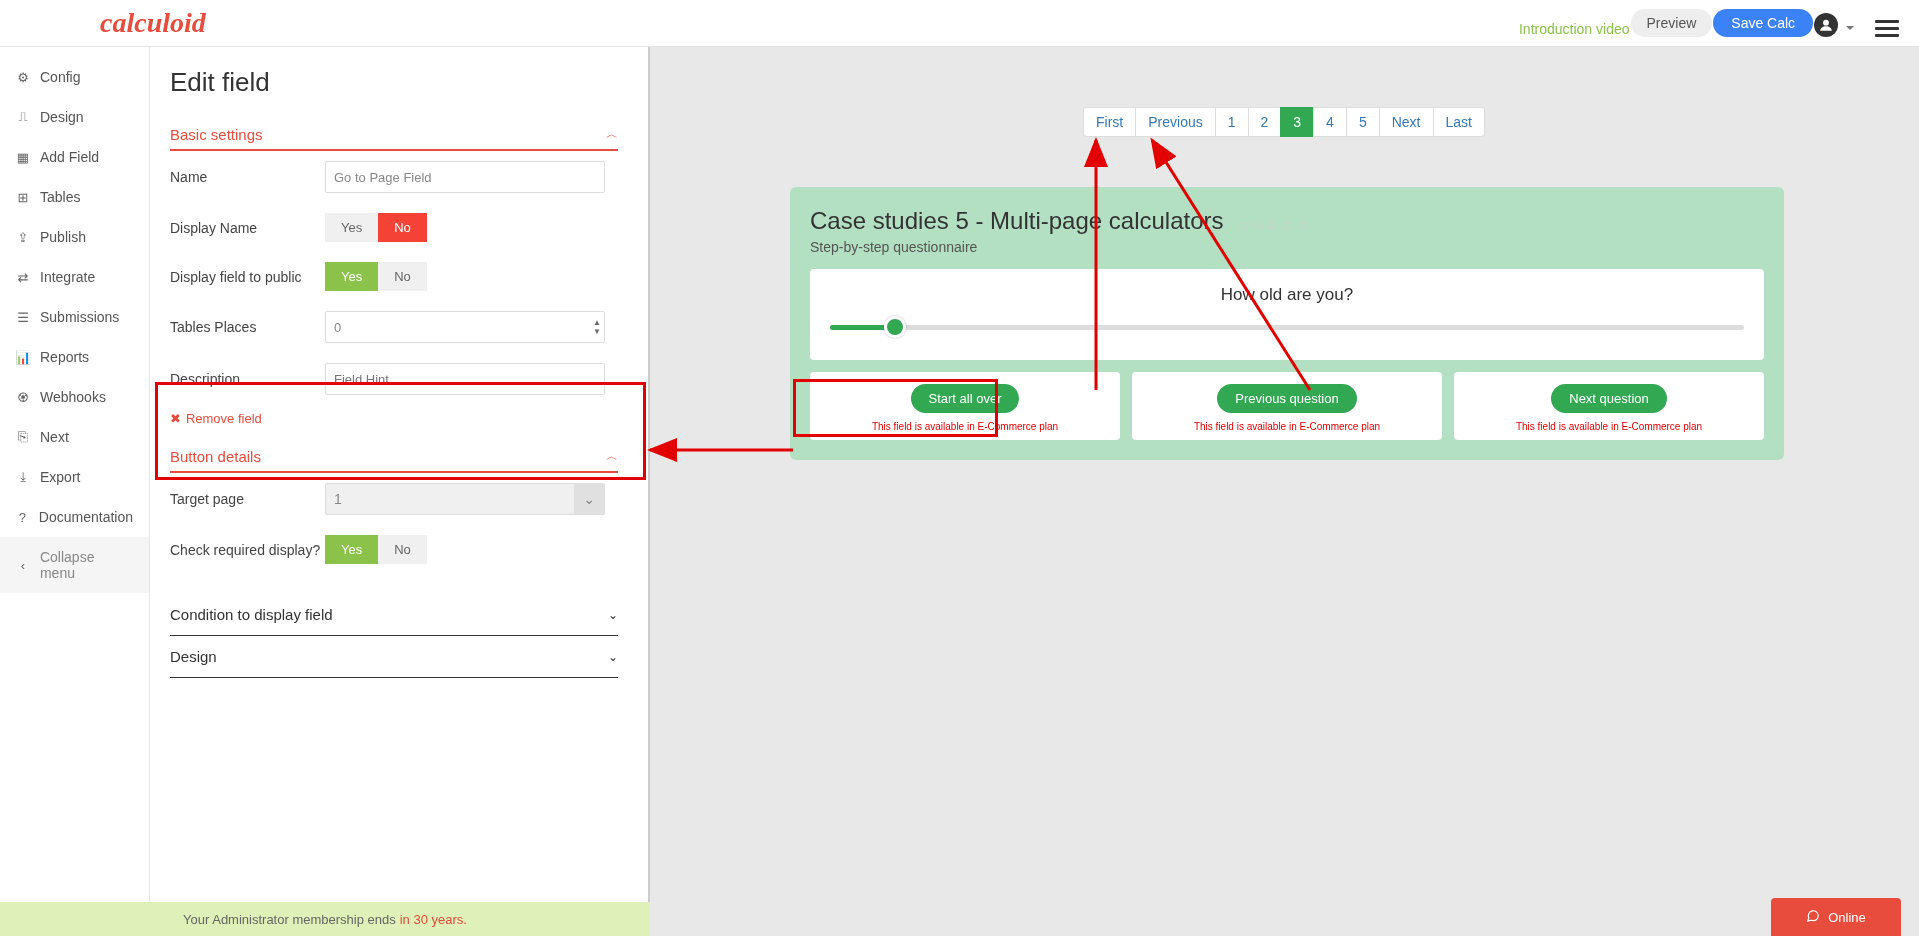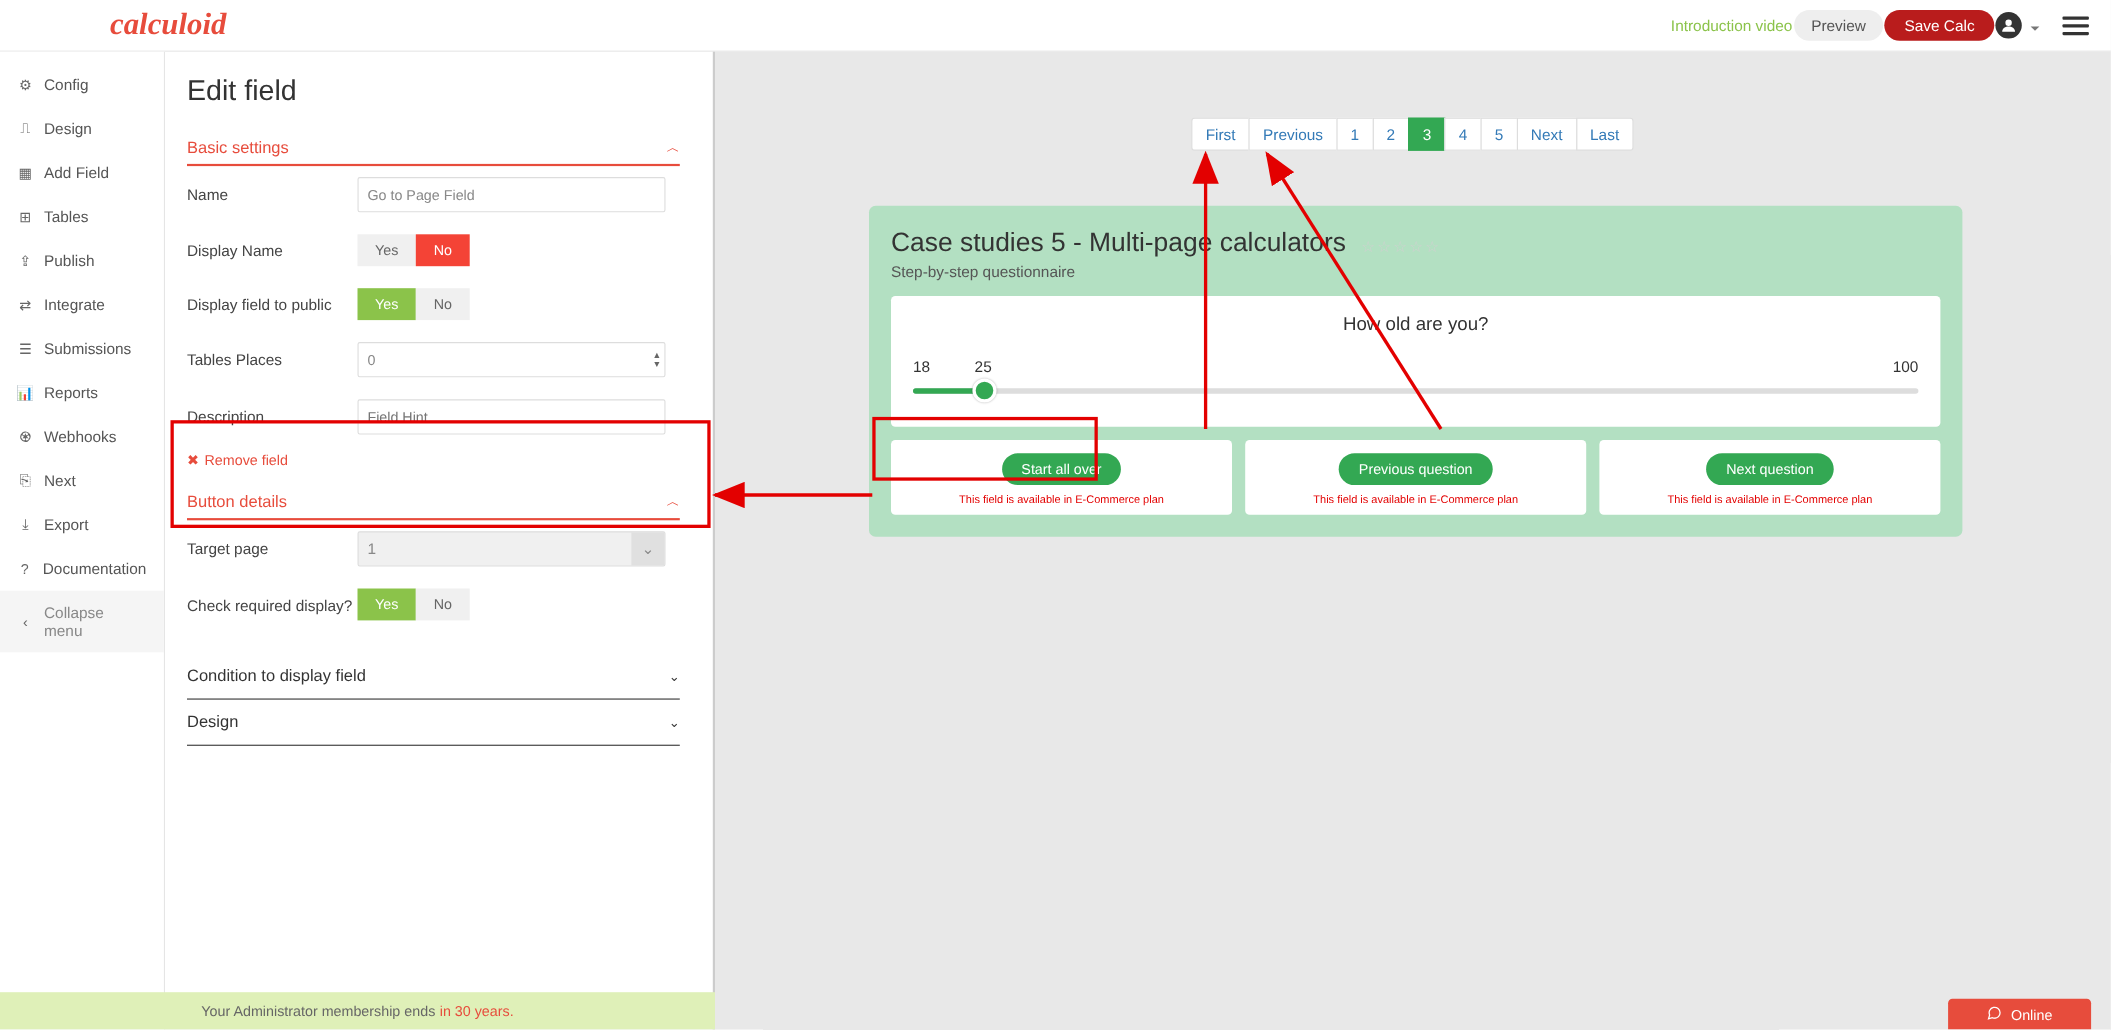--- a/index.html
+++ b/index.html
@@ -25,35 +25,35 @@
 }
 .logo {
   font-family: 'Brush Script MT', cursive;
   font-size: 28px;
   font-weight: bold;
   color: #e74c3c;
   font-style: italic;
 }
 .header-right {
   display: flex;
-  align-items: center;
+  align-items: flex-end;
   gap: 1px;
 }
 .intro-link { color: #8bc34a; font-size: 14px; font-weight: 500; }
 .btn-preview {
   background: #eee;
   border: none;
   border-radius: 16px;
   padding: 6px 16px;
   font-size: 14px;
   color: #555;
   cursor: pointer;
 }
 .btn-save {
-  background: #b91c1c;
+  background: #3b82f6;
   color: #fff;
   border: none;
   border-radius: 16px;
   padding: 6px 18px;
   font-size: 14px;
   font-weight: 500;
   cursor: pointer;
 }
 .avatar {
   width: 24px; height: 24px;
@@ -295,21 +295,21 @@
   font-size: 13px;
   color: #666;
 }
 .footer-banner .highlight { color: #e74c3c; margin-left: 4px; }
 
 
 .online-widget {
   position: absolute;
   bottom: 0; right: 18px;
   width: 130px;
-  height: 28px;
+  height: 38px;
   background: #e74c3c;
   color: #fff;
   display: flex;
   align-items: center;
   justify-content: center;
   gap: 8px;
   border-radius: 4px 4px 0 0;
   font-size: 13px;
 }
 
@@ -500,25 +500,20 @@
     <div class="calc-card">
       <div>
         <span class="calc-title">Case studies 5 - Multi-page calculators</span>
         <span class="stars">☆☆☆☆☆</span>
       </div>
       <div class="calc-subtitle">Step-by-step questionnaire</div>
 
       <div class="question-card">
         <div class="question-text">How old are you?</div>
         <div class="slider-wrap">
-          <div class="slider-labels">
-            <span>18</span>
-            <span class="mid">25</span>
-            <span>100</span>
-          </div>
           <div class="slider-track">
             <div class="slider-fill"></div>
             <div class="slider-thumb"></div>
           </div>
         </div>
       </div>
 
       <div class="button-row" id="button-row">
           <div class="action-card"><button class="action-btn">Start all over</button><div class="ecom-note">This field is available in E-Commerce plan</div></div>
           <div class="action-card"><button class="action-btn">Previous question</button><div class="ecom-note">This field is available in E-Commerce plan</div></div>

